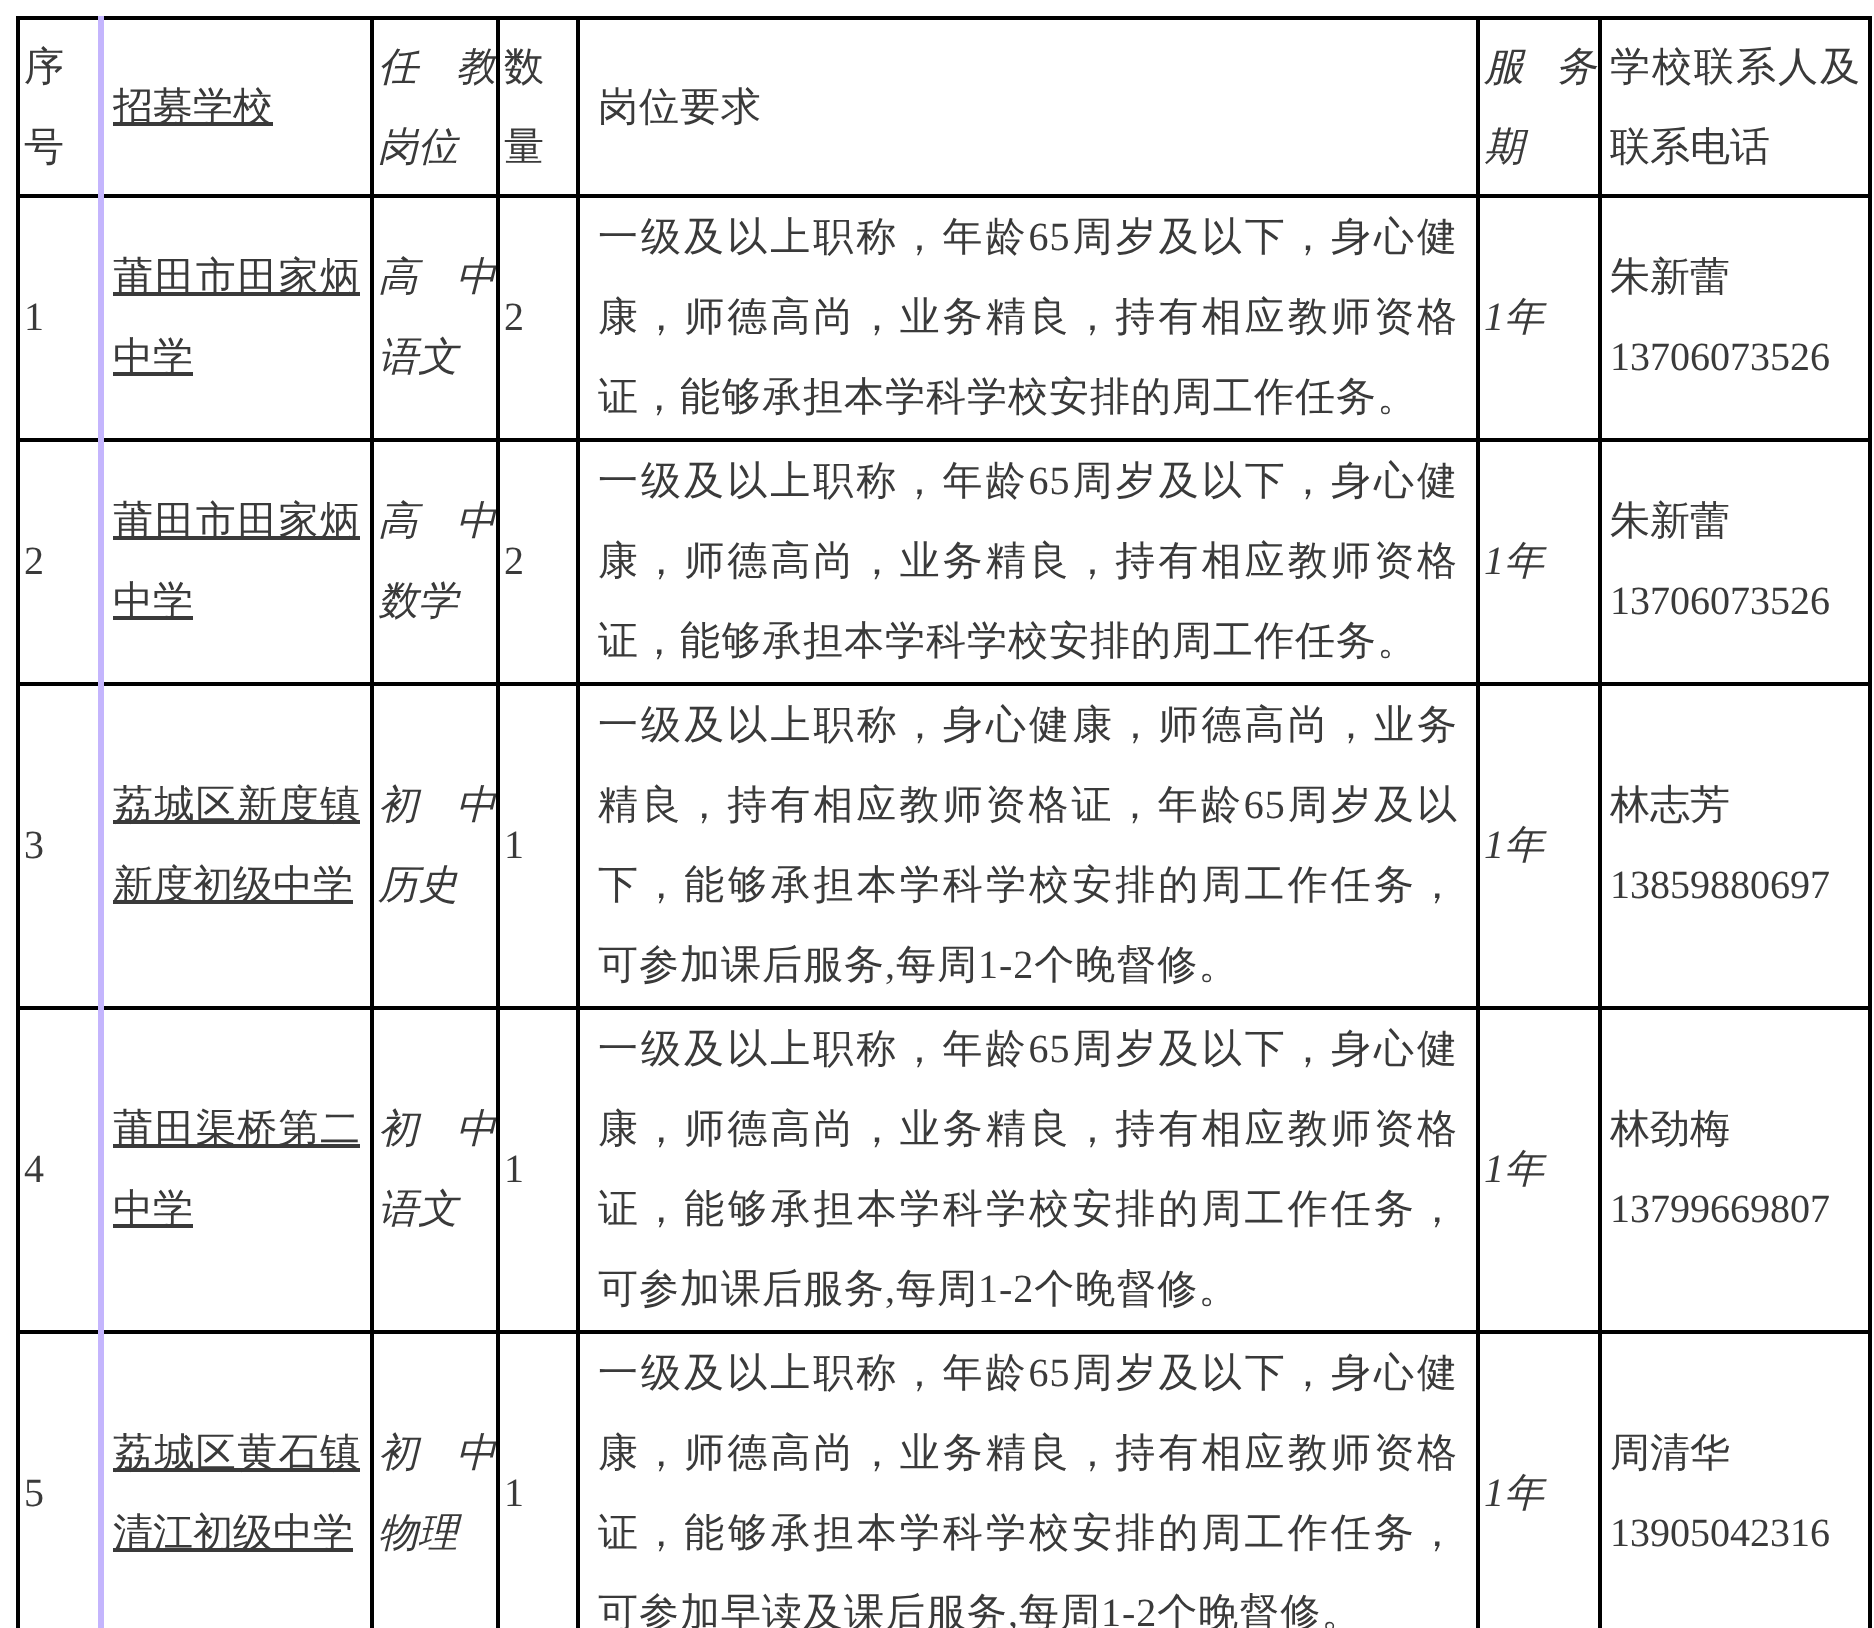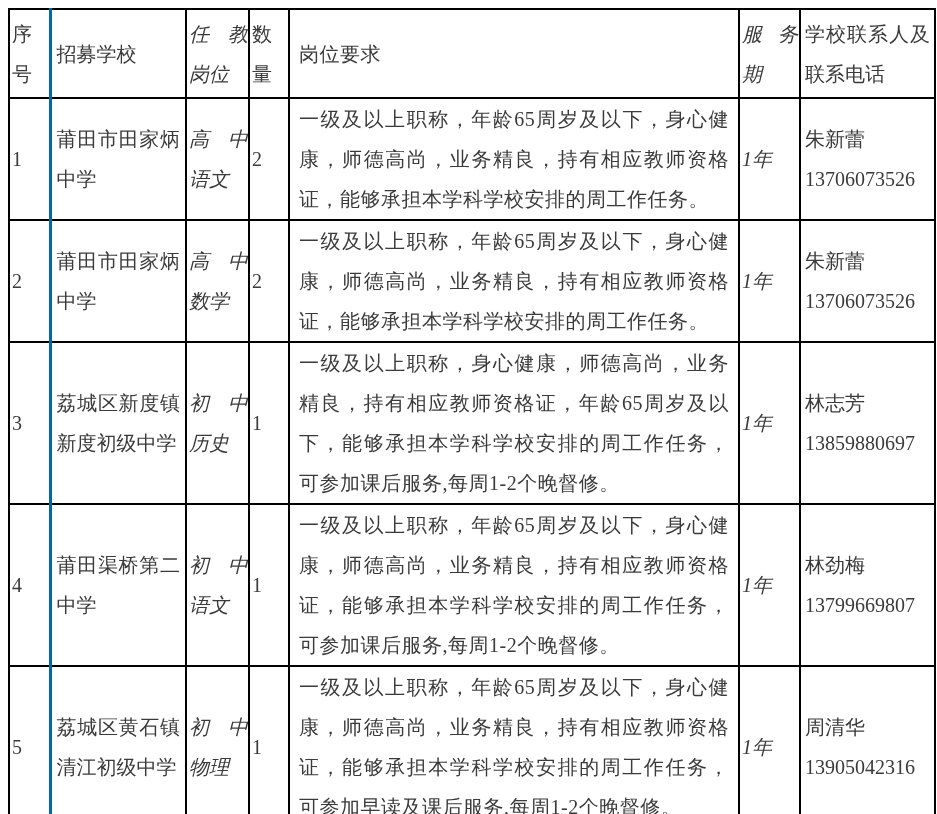--- a/index.html
+++ b/index.html
@@ -27,27 +27,27 @@
     font-size: 20px;
     line-height: 2;
     text-align: justify;
     text-justify: inter-character;
     vertical-align: middle;
     padding: 0 5px;
     overflow: hidden;
     word-break: break-all;
   }
   
-  .recruit .c-index { border-right: 3px solid #0369a1; }
+  .recruit .c-index { border-right: 3px solid #c4b5fd; }
 
   .c-index   { padding: 0 1px 0 2px !important; }
   .c-count   { padding: 0 1px 0 2px !important; }
   .c-service { padding: 0 1px 0 2px !important; font-style: italic; }
   .c-pos     { padding: 0 0 0 2px !important; font-style: italic; }
-  .c-school  { padding: 0 5px !important; }
+  .c-school  { padding: 0 5px !important; text-decoration: underline; }
   .c-req     { padding: 0 9px !important; line-height: 1.9; letter-spacing: 0.5px; }
   .c-contact { padding: 0 4px !important; line-height: 2.2; margin-top: 32px; }
 
   tr.hrow  { height: 89px; }
   tr.r1    { height: 121px; }
   tr.r2    { height: 122px; }
   tr.r3    { height: 158px; }
   tr.r4    { height: 159px; }
   tr.r5    { height: 149px; }
 </style>

